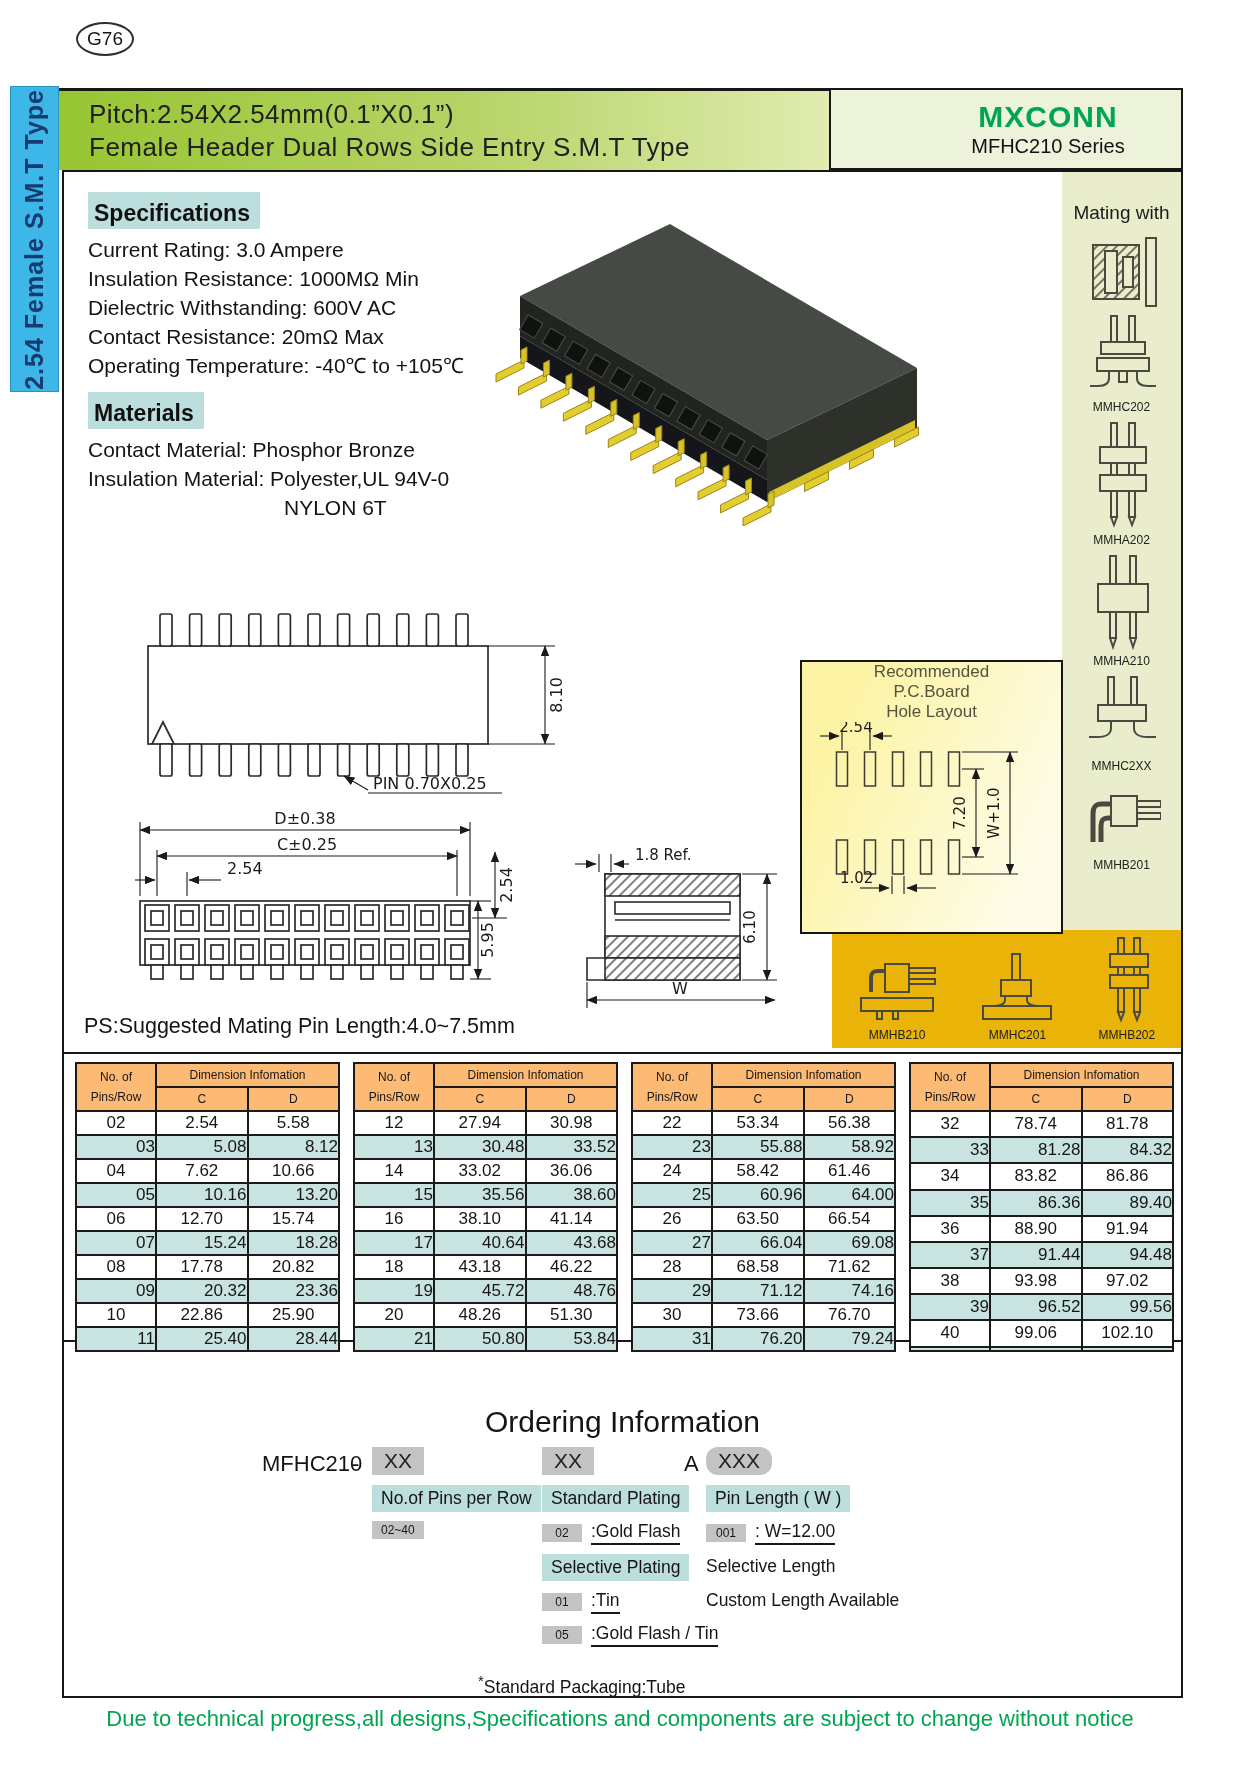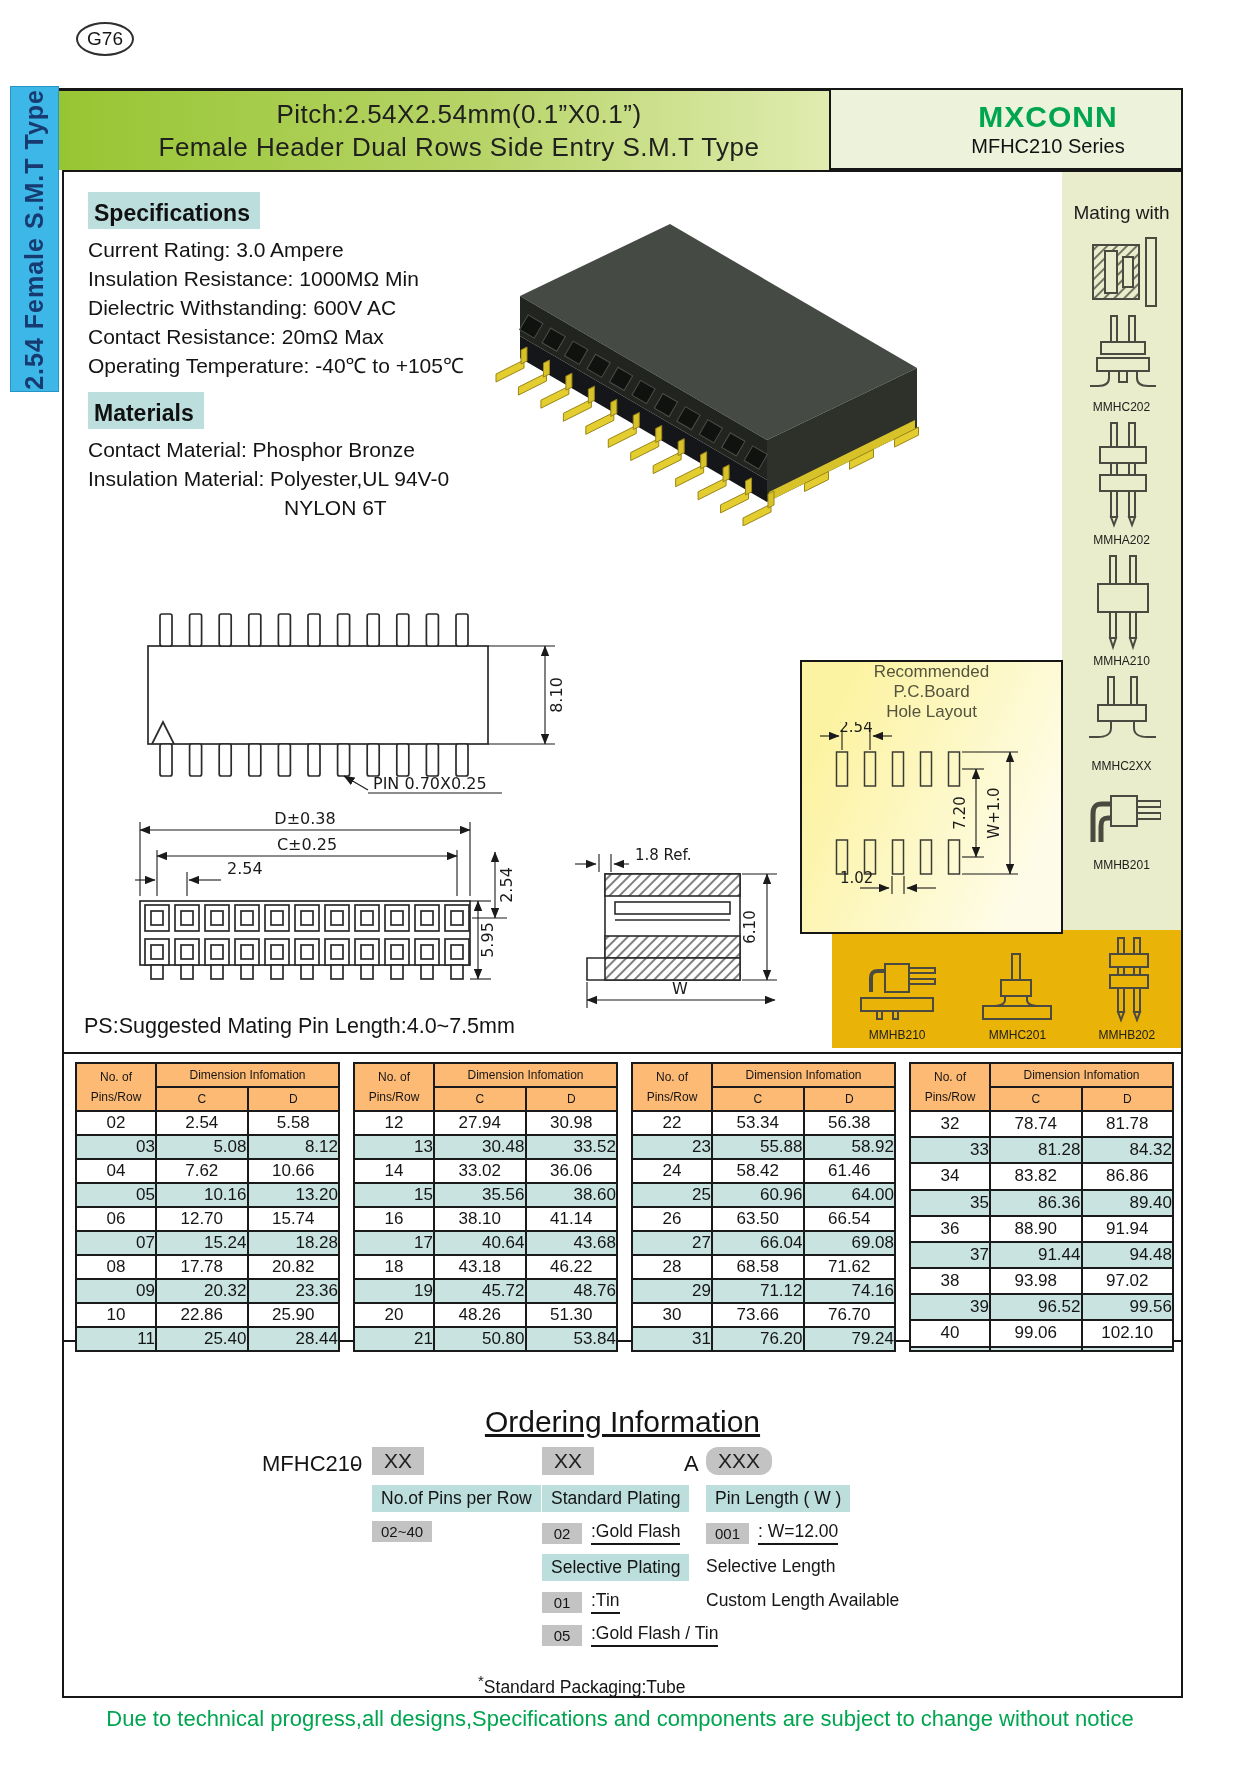--- a/index.html
+++ b/index.html
@@ -13,21 +13,21 @@
 
   
   .side-tab{left:10px;top:86px;width:49px;height:306px;background:#3db7e8;border:1px solid #2596c4;
             display:flex;align-items:center;justify-content:center;}
   .side-tab span{writing-mode:vertical-rl;transform:rotate(180deg);font-size:25px;font-weight:bold;
                  color:#173a70;letter-spacing:1px;white-space:nowrap;}
 
   
   .band{left:59px;top:88px;width:770px;height:82px;border-top:3px solid #161616;
         background:linear-gradient(90deg,#97c532 0%,#b7d468 55%,#e0ecb0 100%);
-        display:flex;flex-direction:column;justify-content:center;gap:2px;padding-left:30px;align-items:center;}
+        display:flex;flex-direction:column;justify-content:center;gap:2px;padding-left:30px;}
   .band .l1,.band .l2{font-size:26px;color:#20201e;letter-spacing:0.5px;}
 
   .brandbox{left:829px;top:88px;width:354px;height:82px;background:#edf2db;border:2px solid #161616;
             display:flex;flex-direction:column;justify-content:center;align-items:center;}
   .brandbox .inner{transform:translateX(42px);text-align:center;}
   .brand{color:#00a550;font-weight:bold;font-size:30px;letter-spacing:1px;}
   .series{font-size:20px;color:#111;margin-top:1px;}
 
   .main-frame{left:62px;top:170px;width:1121px;height:1528px;border:2px solid #161616;}
   .hline{height:2px;background:#161616;}
@@ -60,27 +60,27 @@
   
   .tables{left:75px;top:1062px;width:1100px;display:flex;gap:13px;}
   table.dimtab{border-collapse:collapse;width:265px;table-layout:fixed;font-size:17px;}
   table.dimtab th,table.dimtab td{border:2.4px solid #1a1a1a;text-align:center;padding:1px 0;
       font-weight:normal;line-height:20px;background:#fff;}
   table.dimtab th{background:#fdba74;font-size:12px;}
   table.dimtab col.c1{width:80px;}
   table.dimtab tr.alt td{background:#c9e4e0;text-align:right;}
 
   
-  .ord-title{left:62px;top:1405px;width:1121px;text-align:center;font-size:30px;color:#141414;text-decoration:underline;}
+  .ord-title{left:62px;top:1405px;width:1121px;text-align:center;font-size:30px;color:#141414;}
   .ord-model{font-size:22px;color:#141414;}
   .chip{background:#c3c3c3;padding:2px 12px;font-size:21px;color:#222;}
   .ordcol{display:flex;flex-direction:column;align-items:flex-start;gap:9px;}
   .tealchip{background:#bcdedd;padding:3px 9px;font-size:17.5px;color:#141414;white-space:nowrap;}
   .ord-row{display:flex;align-items:center;gap:9px;}
-  .graychip{background:#c3c3c3;padding:2px 9px;font-size:15px;min-width:22px;text-align:center;}
+  .graychip{background:#c3c3c3;padding:2px 9px;font-size:12px;min-width:22px;text-align:center;}
   .u{font-size:17.5px;border-bottom:2px solid #161616;padding-bottom:1px;white-space:nowrap;}
   .plain{font-size:17.5px;padding:2px 0;white-space:nowrap;}
   .pack-note{left:478px;top:1672px;font-size:17.5px;color:#141414;}
   .pack-note sup{font-size:15px;}
 
   
   .footer{left:0;top:1706px;width:1240px;text-align:center;font-size:22px;color:#00a550;}
 
   svg text{font-family:"DejaVu Sans",sans-serif;}
 </style>

